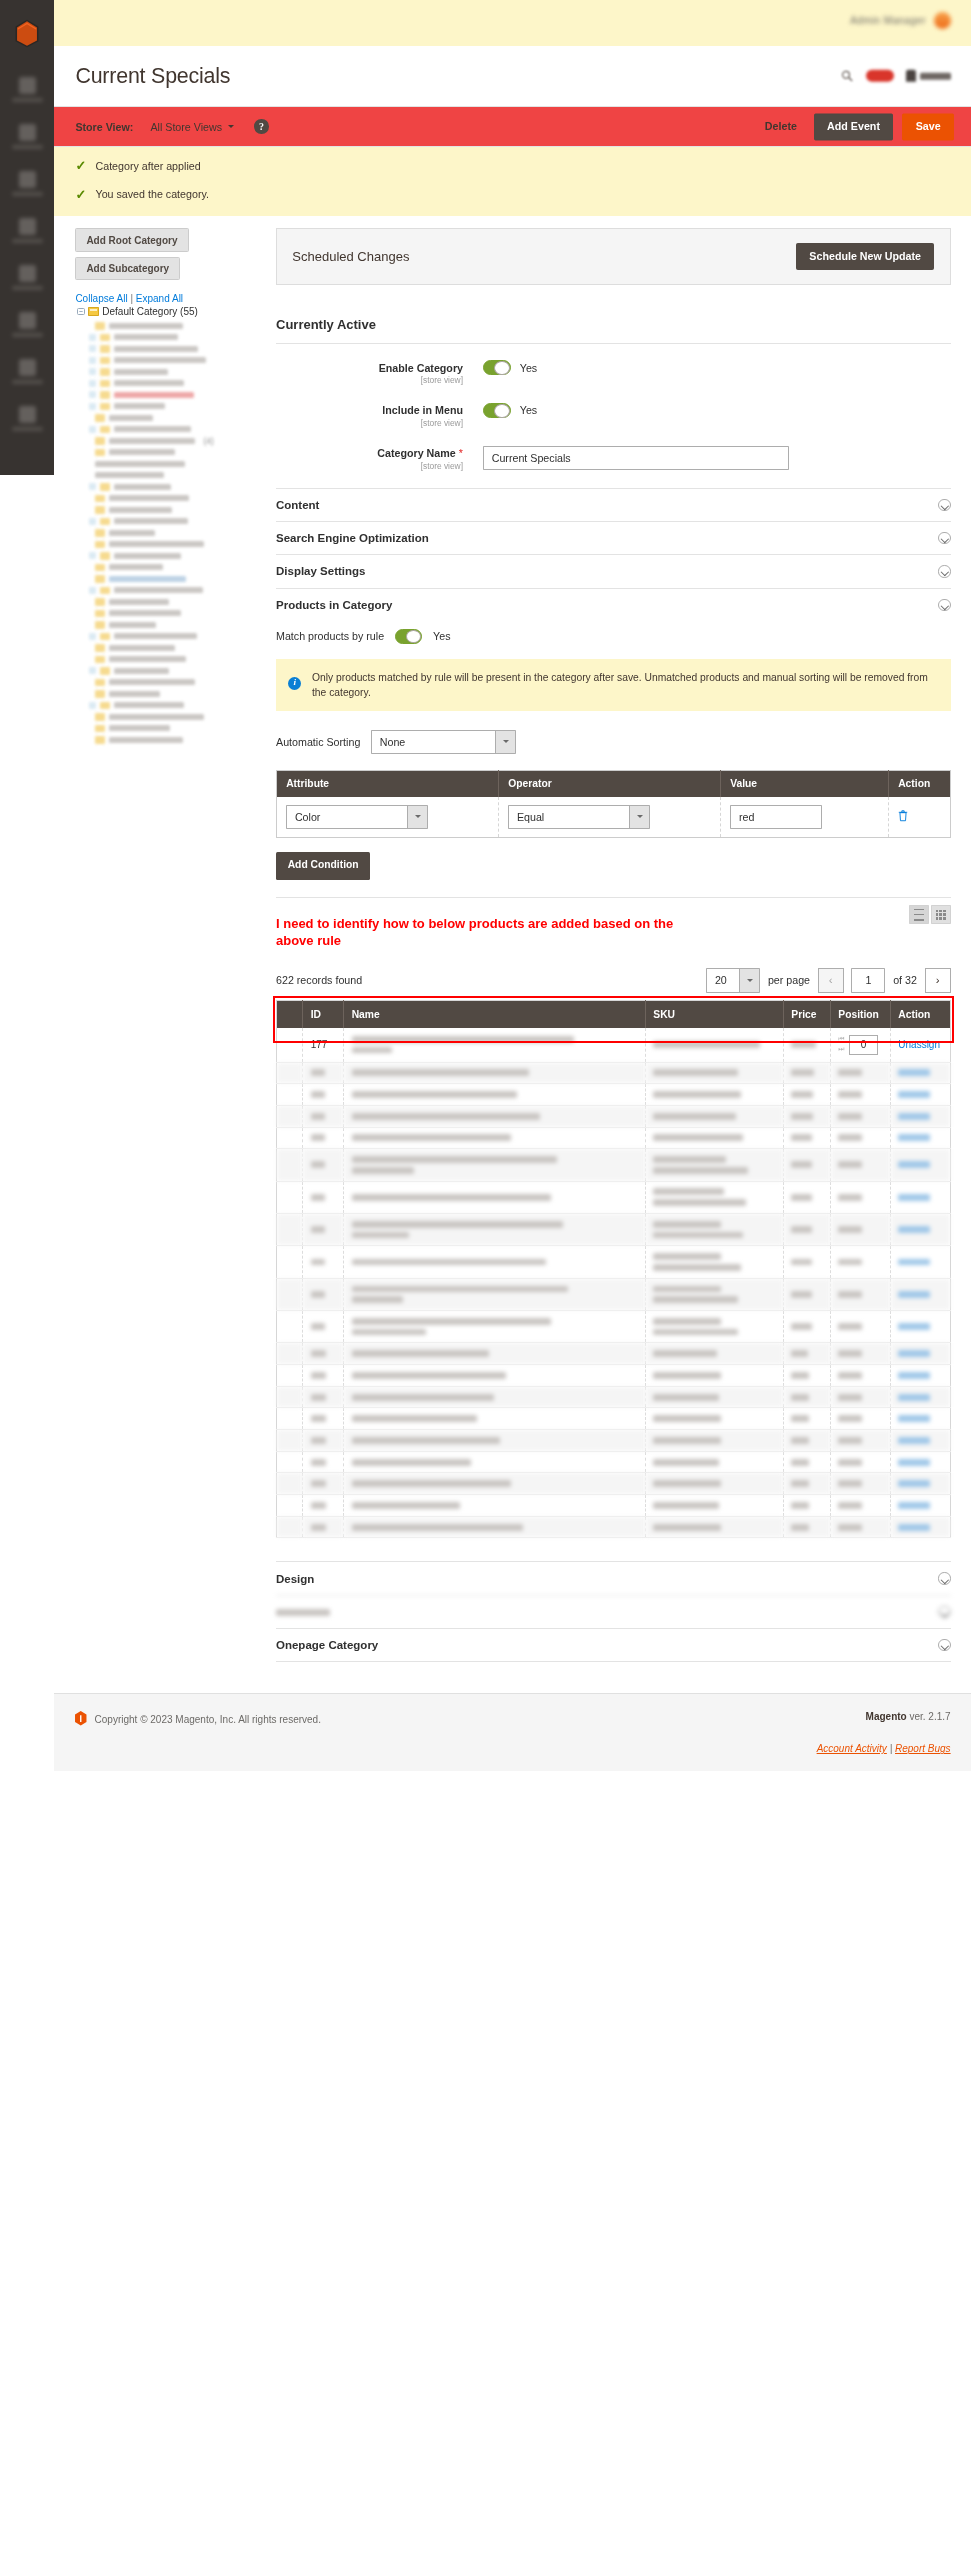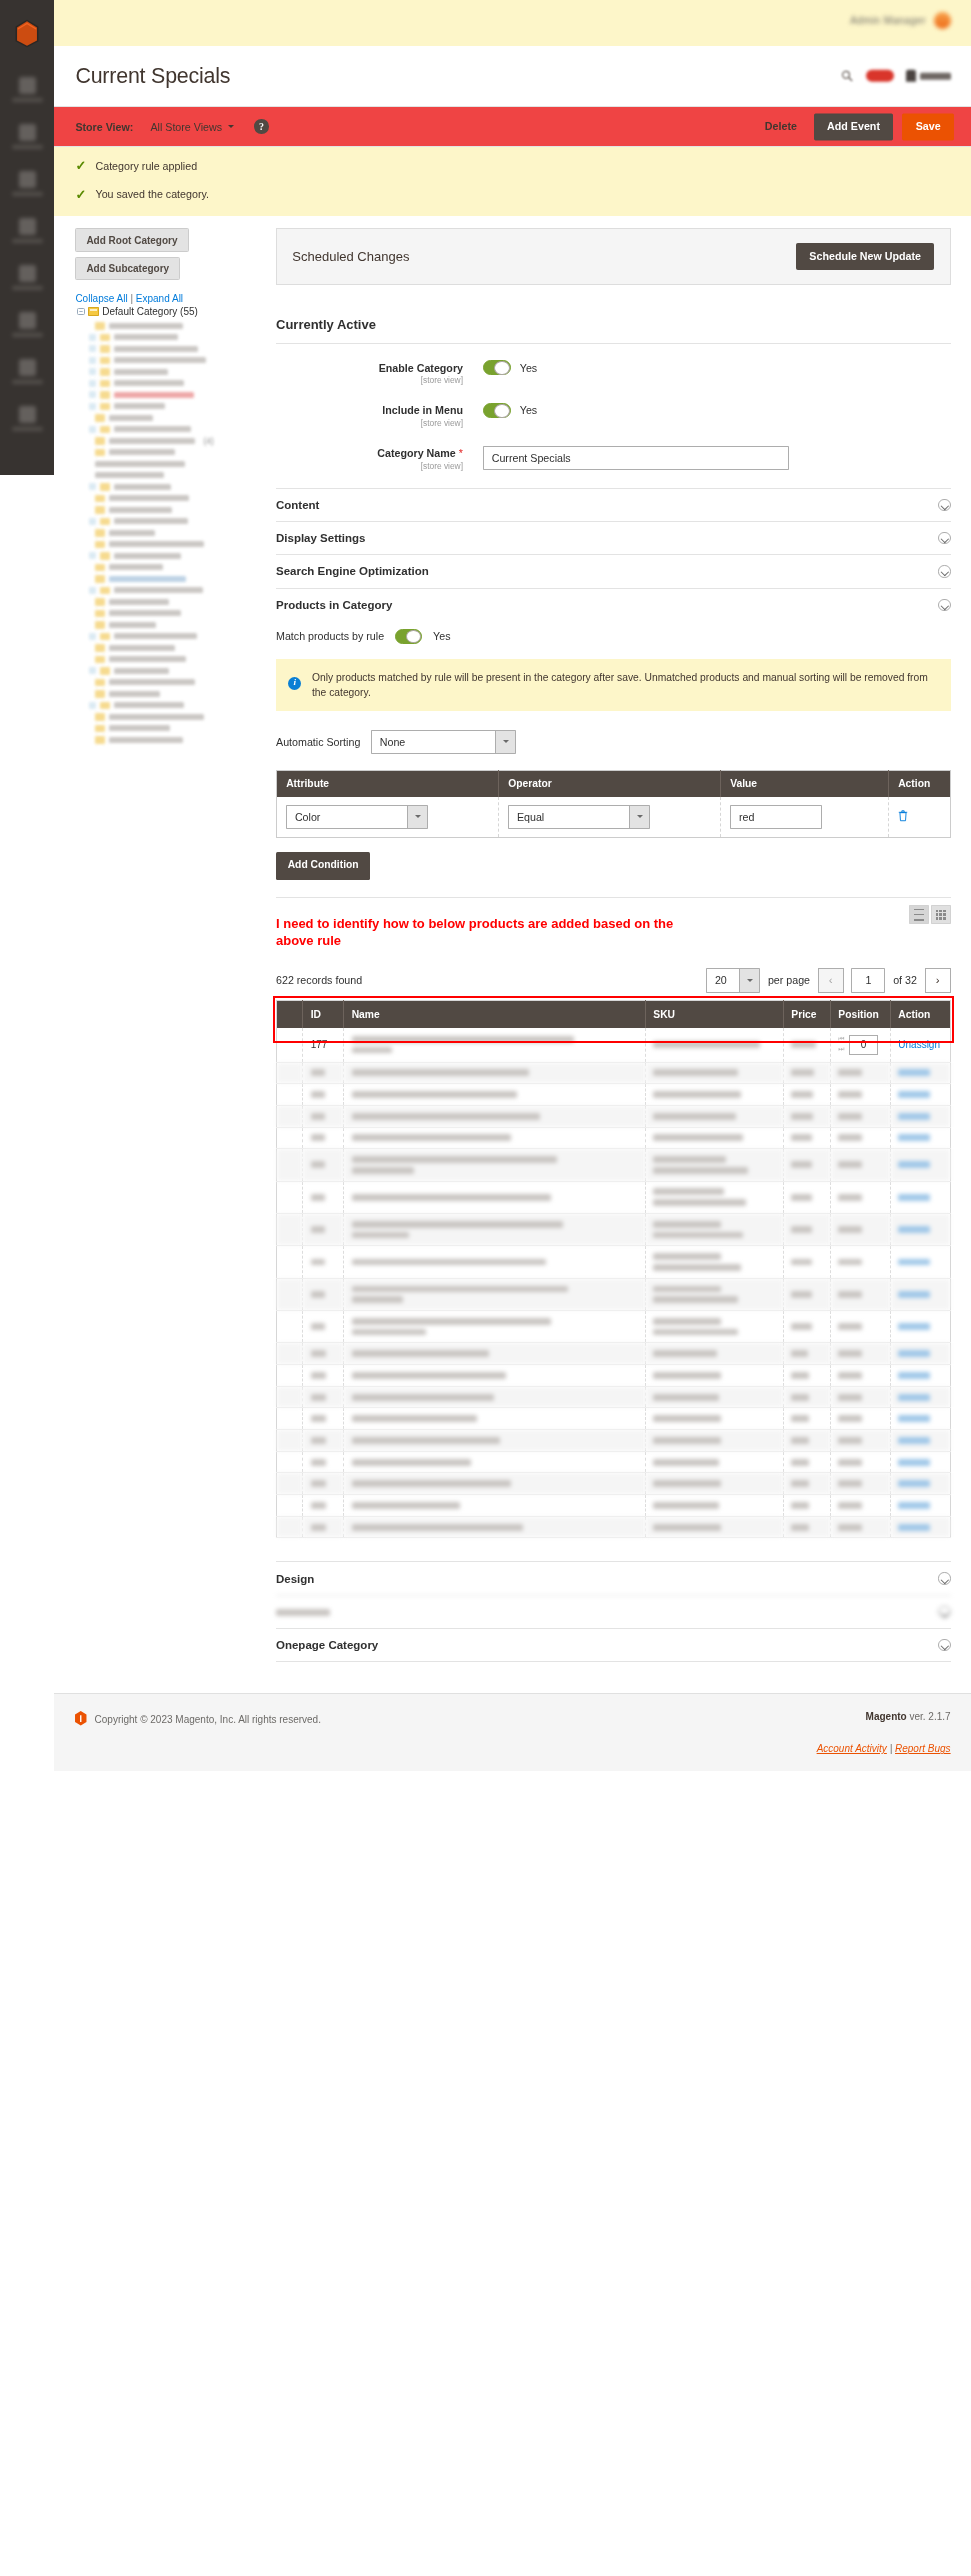--- a/index.html
+++ b/index.html
@@ -409,21 +409,21 @@
       <div class="sv-actions">
         <button class="btn btn-link">Delete</button>
         <button class="btn btn-dark">Add Event</button>
         <button class="btn btn-primary">Save</button>
       </div>
     </div>
 
     <div class="messages">
       <div class="message">
         <span class="msg-check">✓</span>
-        <span>Category rule applied</span>
+        <span>Category after applied</span>
       </div>
       <div class="message">
         <span class="msg-check">✓</span>
         <span>You saved the category.</span>
       </div>
     </div>
 
     <div class="body-cols">
 
       <div class="col-left">
@@ -656,25 +656,25 @@
               <input class="text-input input-catname" type="text" value="Current Specials" style="">
             </div>
           </div>
         </div>
 
         <div class="sec-collapsible">
           <span class="sct">Content</span>
           <span class="chev-circle"></span>
         </div>
         <div class="sec-collapsible">
+          <span class="sct">Search Engine Optimization</span>
+          <span class="chev-circle"></span>
+        </div>
+        <div class="sec-collapsible">
           <span class="sct">Display Settings</span>
-          <span class="chev-circle"></span>
-        </div>
-        <div class="sec-collapsible">
-          <span class="sct">Search Engine Optimization</span>
           <span class="chev-circle"></span>
         </div>
         <div class="sec-collapsible">
           <span class="sct">Products in Category</span>
           <span class="chev-circle"></span>
         </div>
 
         <div>
           <div class="match-row">
             <span class="match-label">Match products by rule</span>

